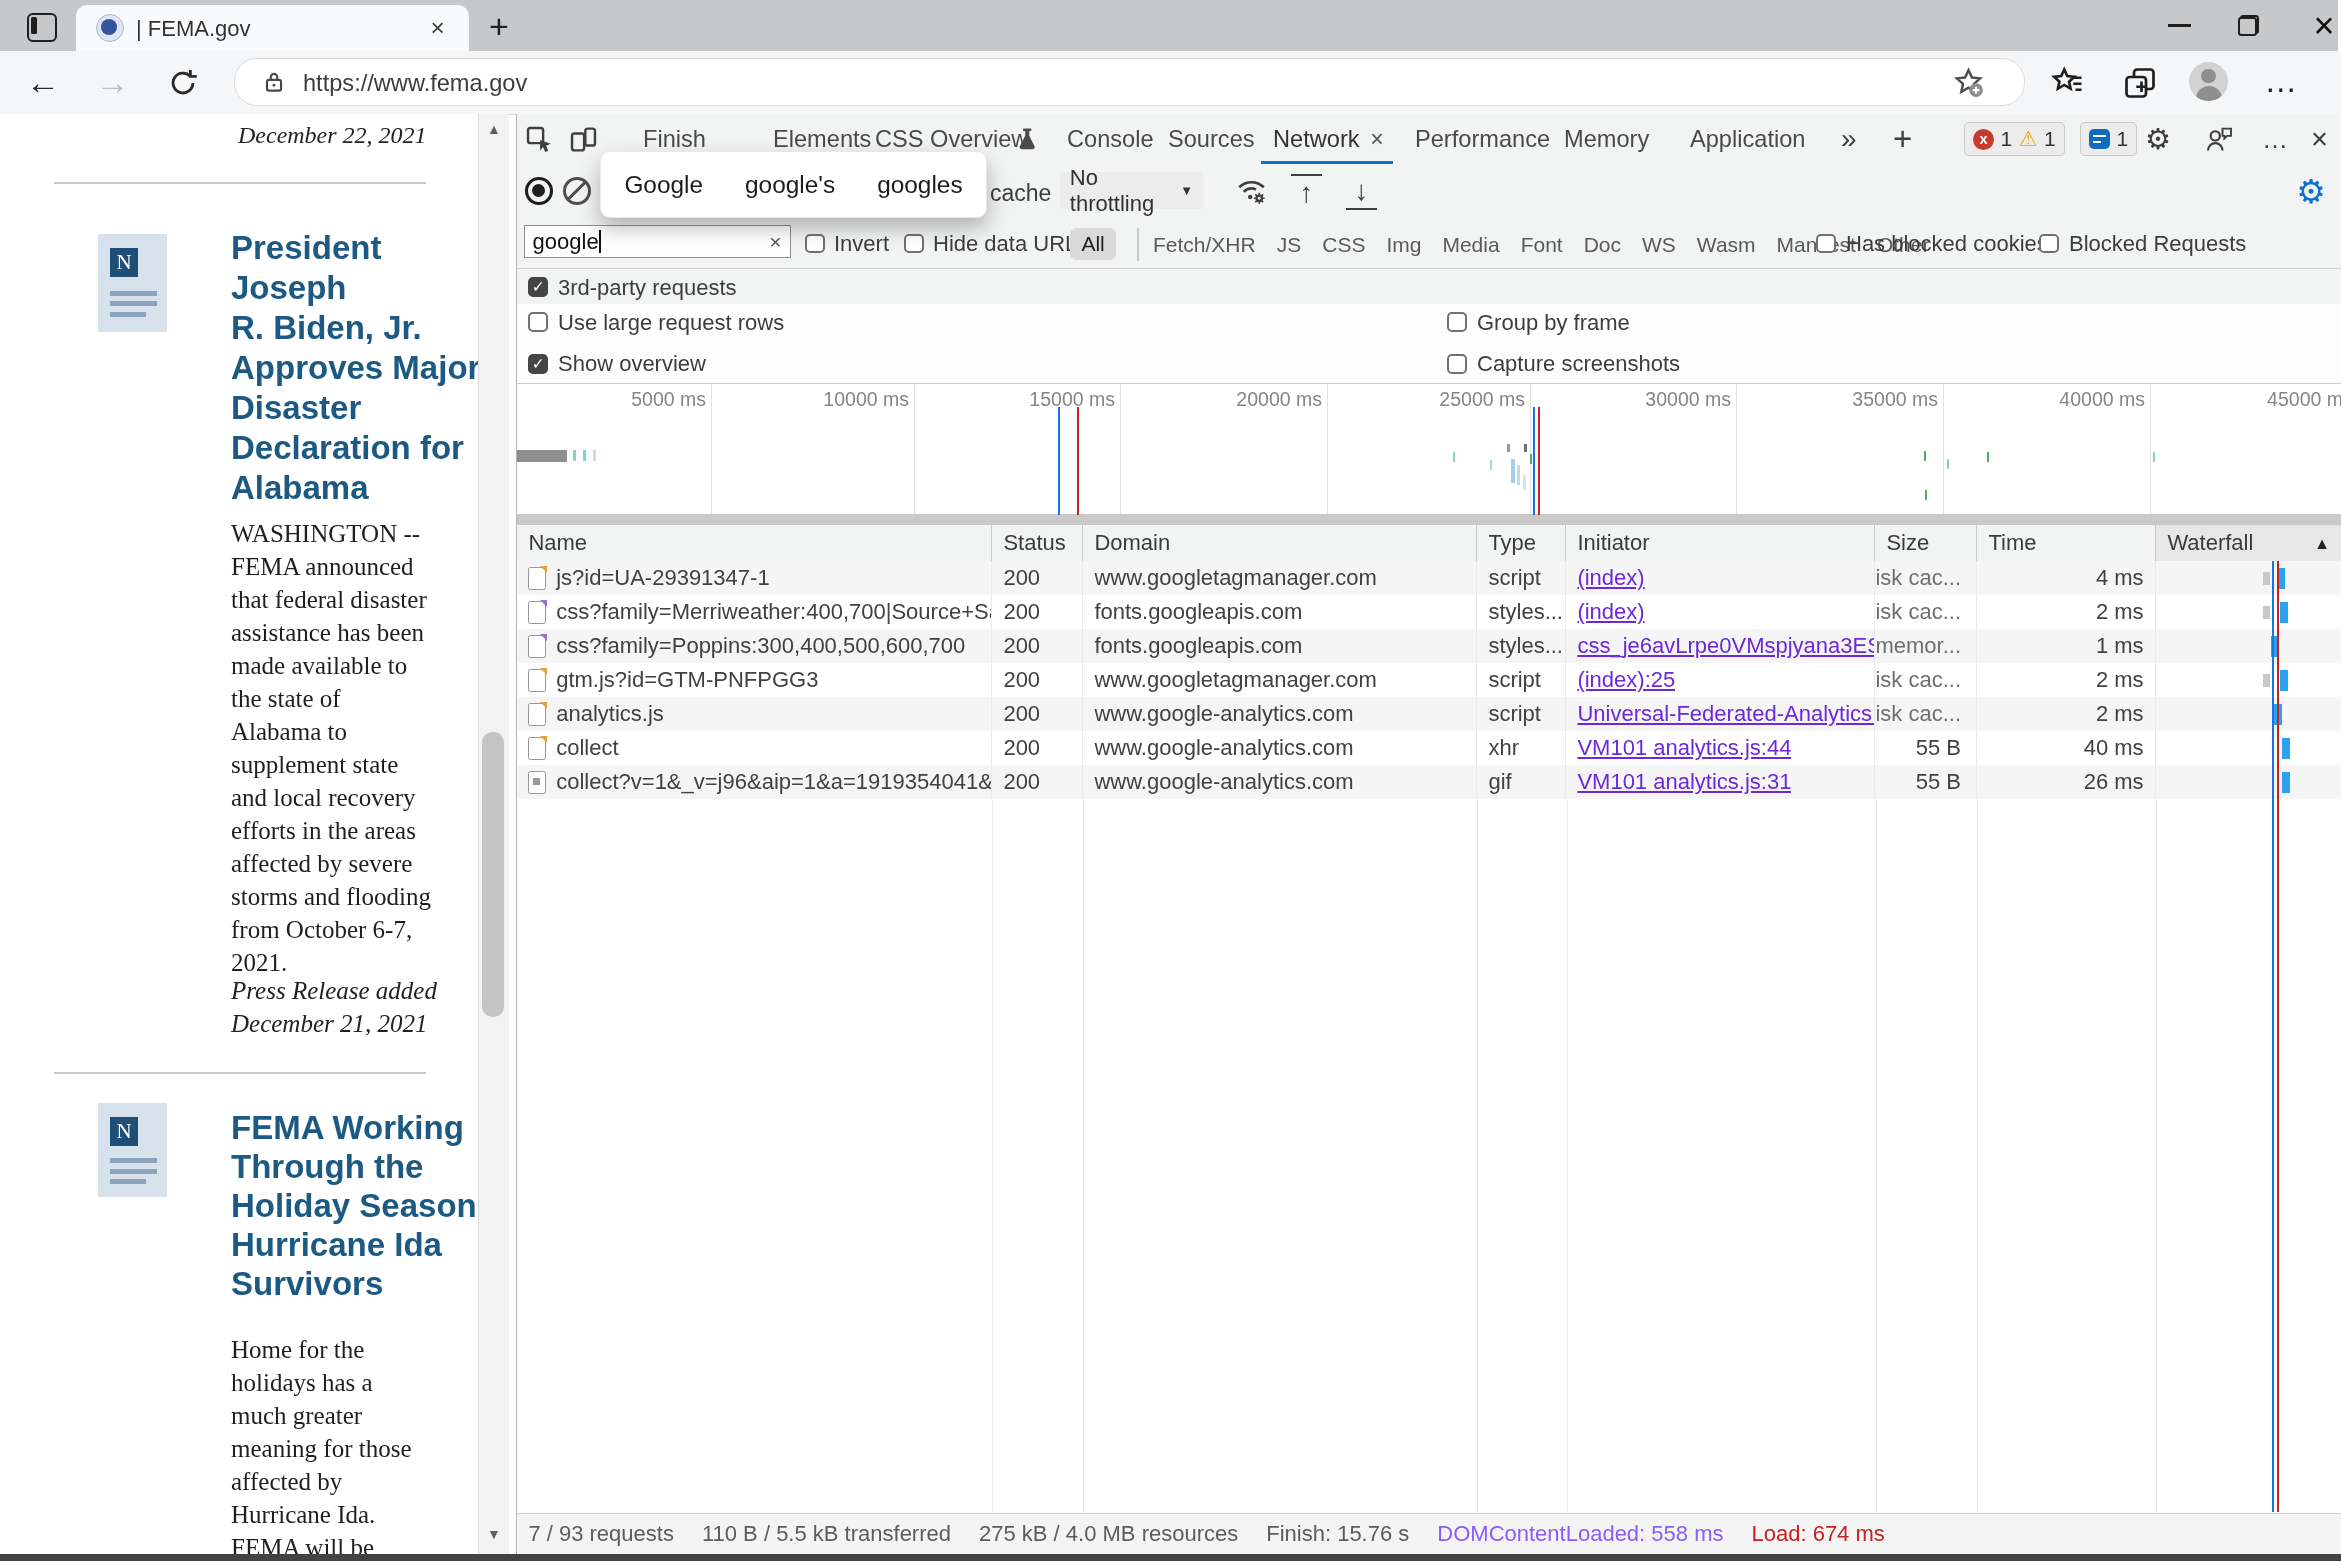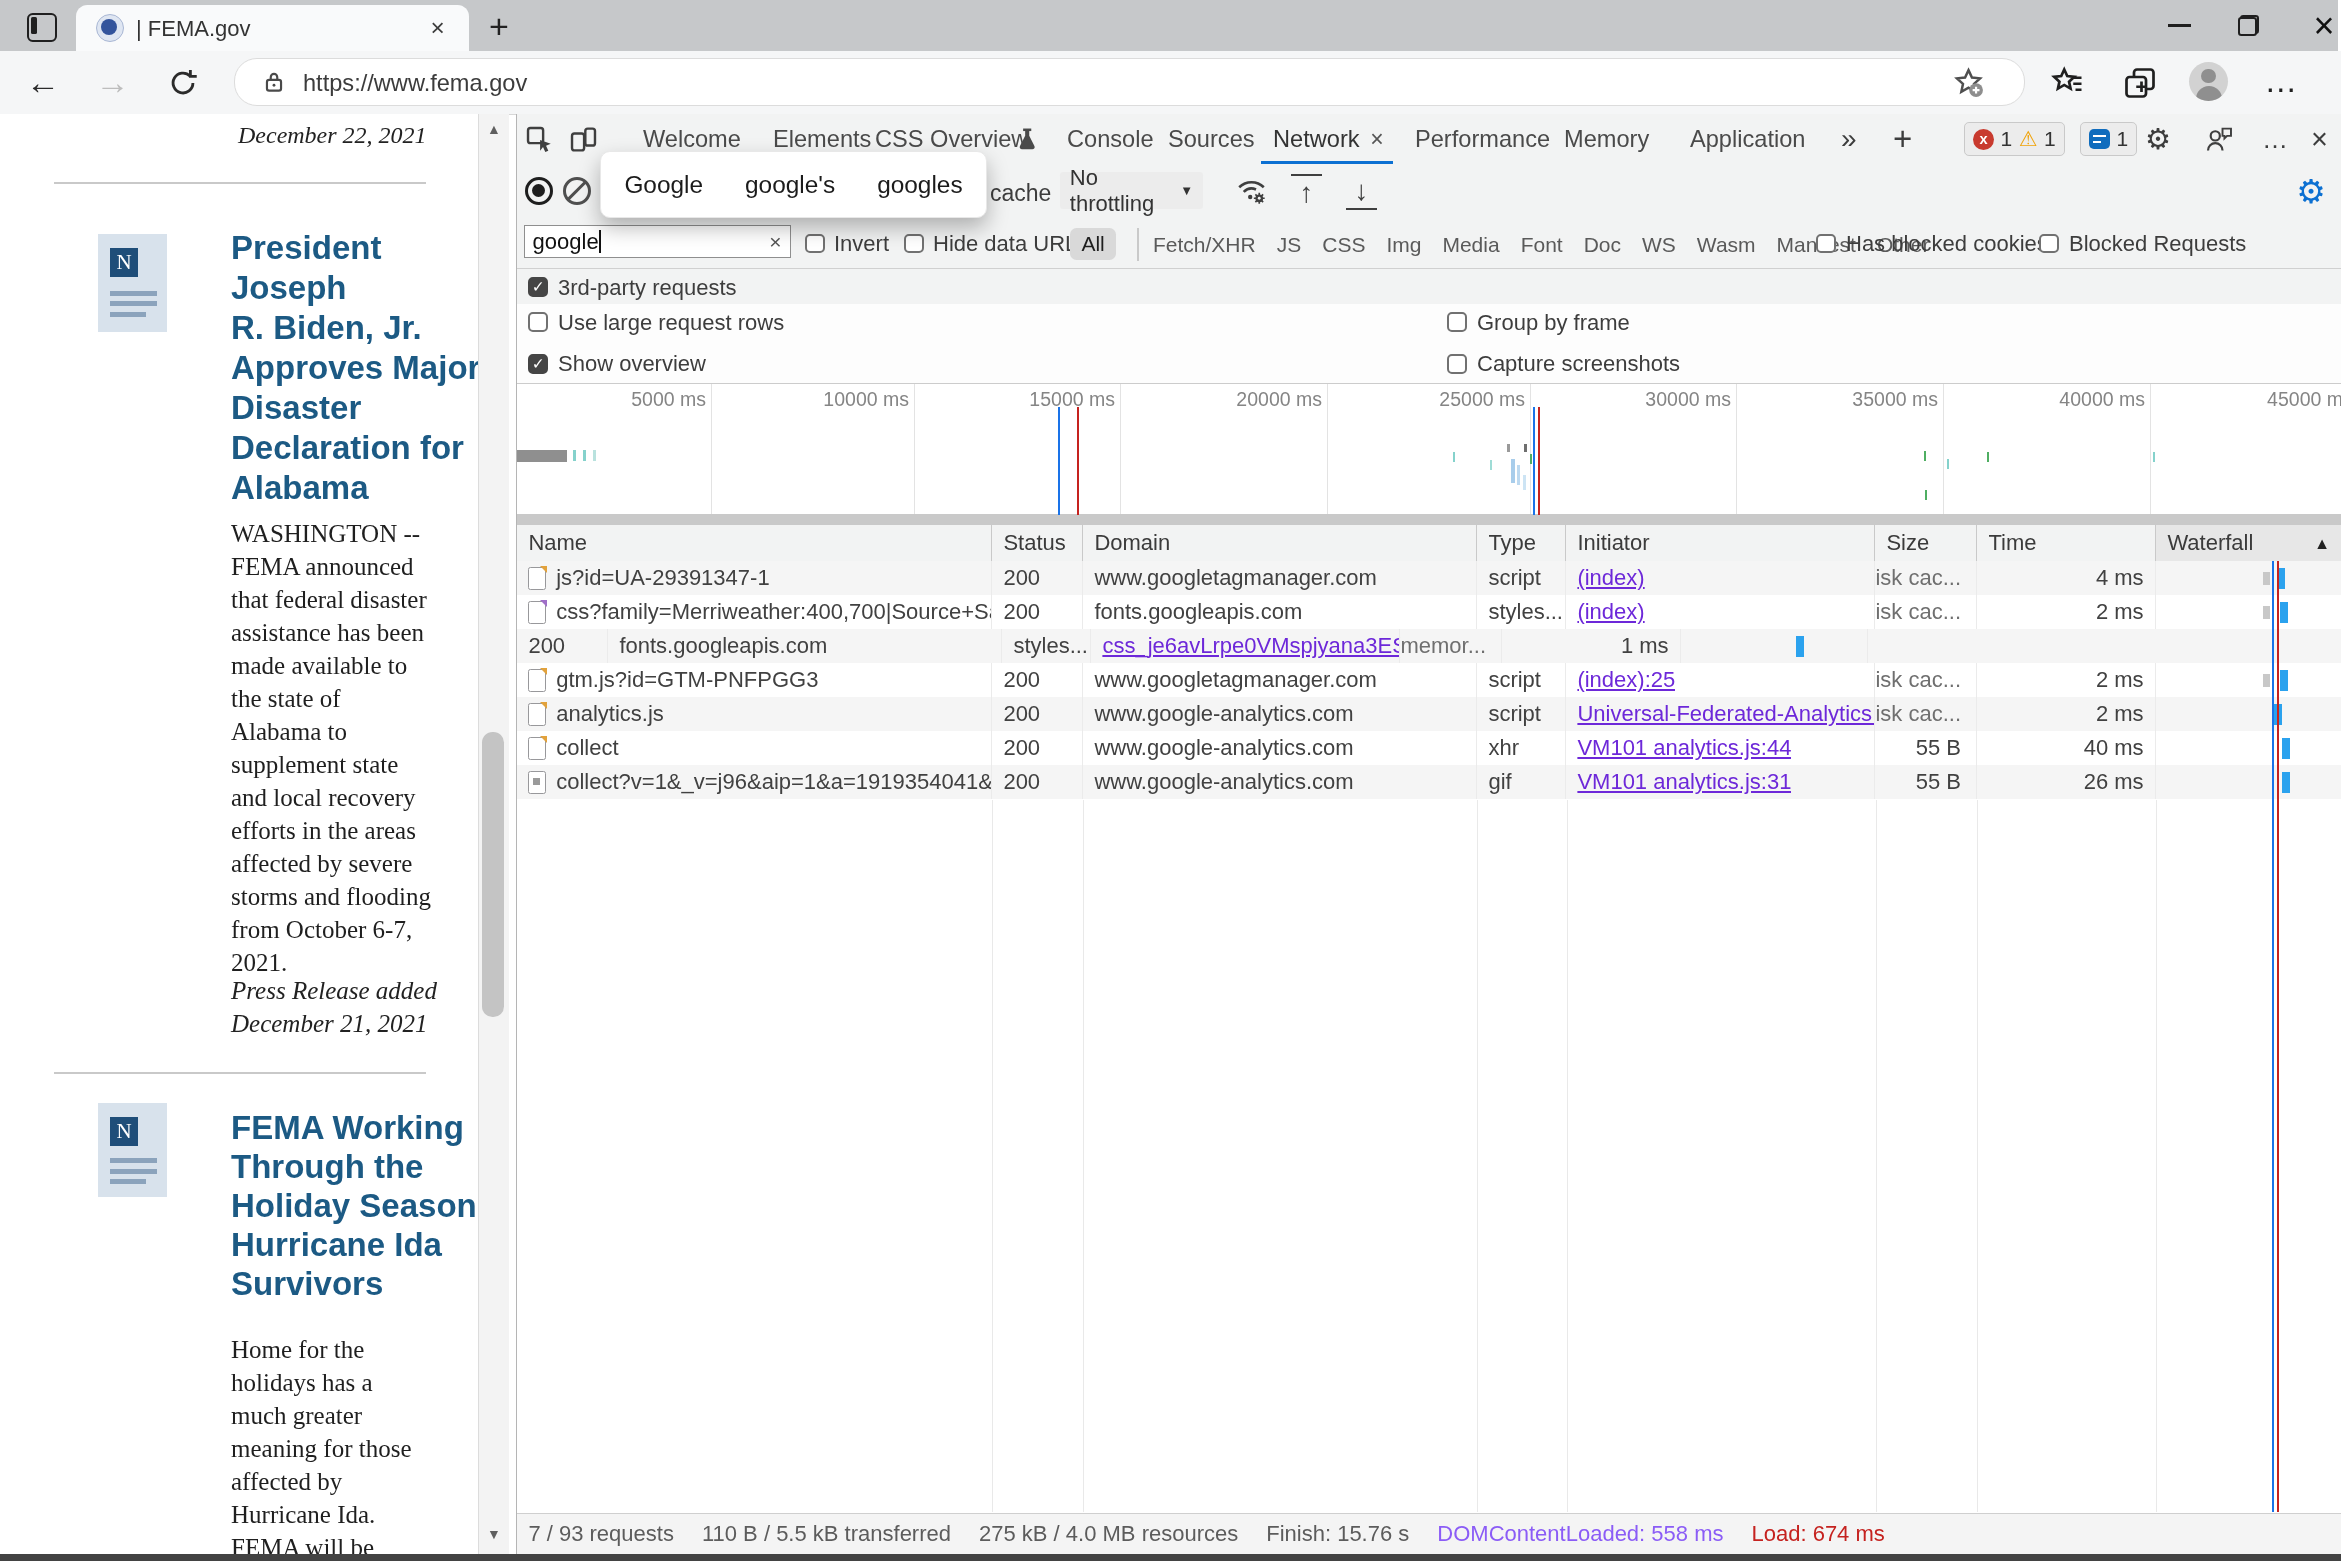--- a/index.html
+++ b/index.html
@@ -237,21 +237,21 @@
             <rect x="2.5" y="2.5" width="12.5" height="12.5" rx="2" fill="none" stroke="#3f3f3f" stroke-width="2"></rect>
             <path d="M12.5 12.5l8.8 3.1-3.9 1.6 1.9 4.1-2.5 1.1-1.9-4.1-2.4 3z" fill="#3f3f3f"></path>
           </svg>
       </span>
       <span class="abs" style="left:52px;top:11.4px;">
         <svg width="29" height="29" viewBox="0 0 24 24">
             <rect x="2.5" y="7" width="10" height="14" rx="2" fill="none" stroke="#3f3f3f" stroke-width="2"></rect>
             <rect x="13.5" y="3" width="8" height="14" rx="2" fill="none" stroke="#3f3f3f" stroke-width="2"></rect>
           </svg>
       </span>
-      <span class="dtab" style="left:126px;">Welcome</span>
+      <span class="dtab" style="left:126px;">Finish</span>
       <span class="dtab" style="left:256px;">Elements</span>
       <span class="dtab" style="left:358px;">CSS Overview</span>
       <span class="abs" style="left:498px;top:13px;">
         <svg width="24.4" height="24.4" viewBox="0 0 24 24">
             <rect x="8" y="1.5" width="8" height="2.5" fill="#4a4a4a"></rect>
             <path d="M10 4v4.5L4.9 18.6A2.3 2.3 0 0 0 7 22h10a2.3 2.3 0 0 0 2.1-3.4L14 8.5V4z" fill="#4a4a4a"></path>
           </svg>
       </span>
       <span class="dtab" style="left:550px;">Console</span>
       <span class="dtab" style="left:651px;">Sources</span>
@@ -443,20 +443,24 @@
             <span class="lnk">(index)</span>
           </div>
         <div class="ncell c5 muted">(disk cac...</div>
         <div class="ncell c6">2 ms</div>
         <div class="ncell c7">
             <span class="wftick" style="left:107px;"></span>
             <span class="wfbar" style="left:124px;"></span>
           </div>
       </div>
       <div class="nrow">
+        <div class="ncell c0">
+            <span class="ficon style"></span>
+            <span>css?family=Poppins:300,400,500,600,700</span>
+          </div>
         <div class="ncell c1">200</div>
         <div class="ncell c2">fonts.googleapis.com</div>
         <div class="ncell c3">styles...</div>
         <div class="ncell c4">
             <span class="lnk">css_je6avLrpe0VMspjyana3ES3Q...</span>
           </div>
         <div class="ncell c5 muted">(memor...</div>
         <div class="ncell c6">1 ms</div>
         <div class="ncell c7">
             <span class="wfbar" style="left:115px;"></span>

